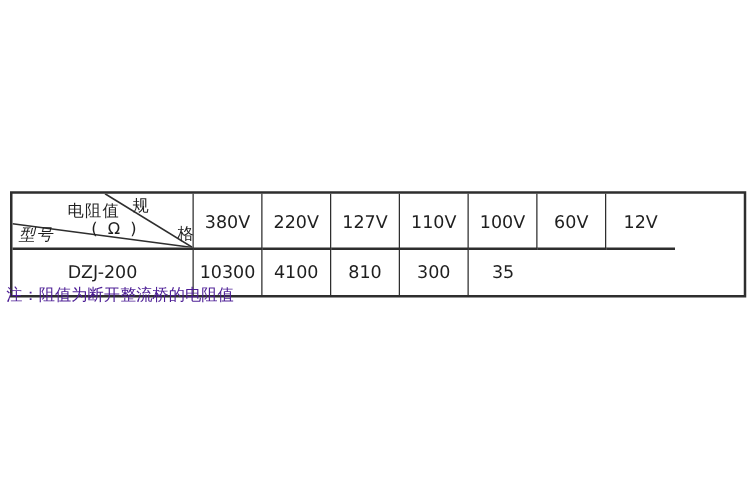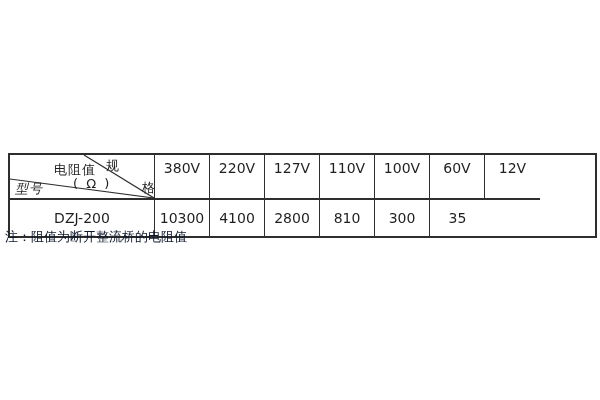--- a/index.html
+++ b/index.html
@@ -27,21 +27,21 @@
     border-right: 1px solid #2e2e2e;
     display: flex;
     align-items: center;
     justify-content: center;
     font-size: 14px;
     line-height: 1;
     height: 100%;
   }
   .row .cell:last-child { border-right: none; }
   .header-row .cell { border-bottom: 2px solid #2e2e2e; }
-  .header-row .vcell { align-items: flex-start; padding-top: 6px; }
+  .header-row .vcell { align-items: flex-start; padding-top: 16px; }
   .vcell { width: 55px; }
   .corner-cell { width: 145px; }
 
   .diag-cell {
     position: relative;
     display: block;
   }
   .diag-cell svg {
     position: absolute;
     left: 0; top: 0;
@@ -58,21 +58,21 @@
   .lbl-spec-2 { left: 132px; top: 26px; }
   .lbl-res    { left: 44px; top: 8px; letter-spacing: 1px; }
   .lbl-unit   { left: 63px; top: 22px; letter-spacing: 2px; }
   .lbl-model  { left: 5px;  top: 27px; letter-spacing: 1px; font-style: italic; }
 
   .footnote {
     position: absolute;
     left: 5px; top: 229px;
     font-size: 13px;
     line-height: 1.2;
-    color: #0f172a;
+    color: #4c1d95;
   }
 </style>
 </head>
 <body>
 
 <div class="spec-table">
 
   <div class="row header-row">
     <div class="cell corner-cell diag-cell">
       <svg viewBox="0 0 144 43" preserveAspectRatio="none">
@@ -91,21 +91,20 @@
     <div class="cell vcell">110V</div>
     <div class="cell vcell">100V</div>
     <div class="cell vcell">60V</div>
     <div class="cell vcell">12V</div>
   </div>
 
   <div class="row data-row">
     <div class="cell corner-cell">DZJ-200</div>
     <div class="cell vcell">10300</div>
     <div class="cell vcell">4100</div>
-    <div class="cell vcell">2800</div>
     <div class="cell vcell">810</div>
     <div class="cell vcell">300</div>
     <div class="cell vcell">35</div>
   </div>
 
 </div>
 
 <div class="footnote">注：阻值为断开整流桥的电阻值</div>
 
 </body></html>

